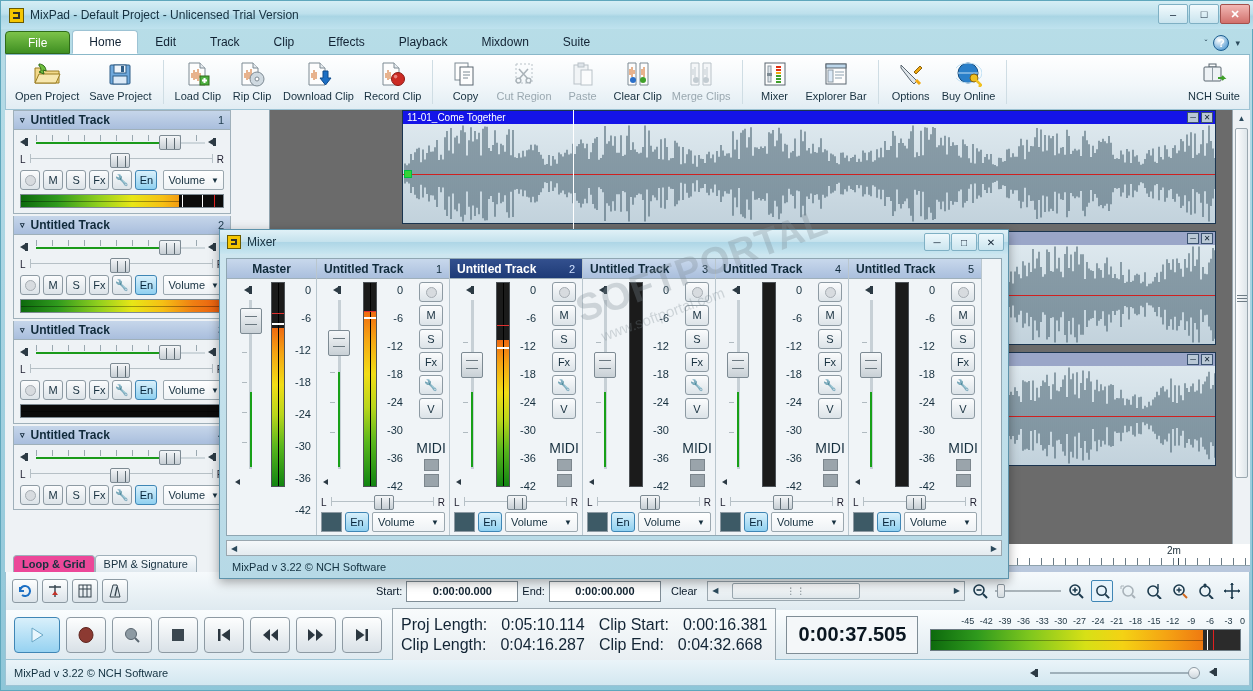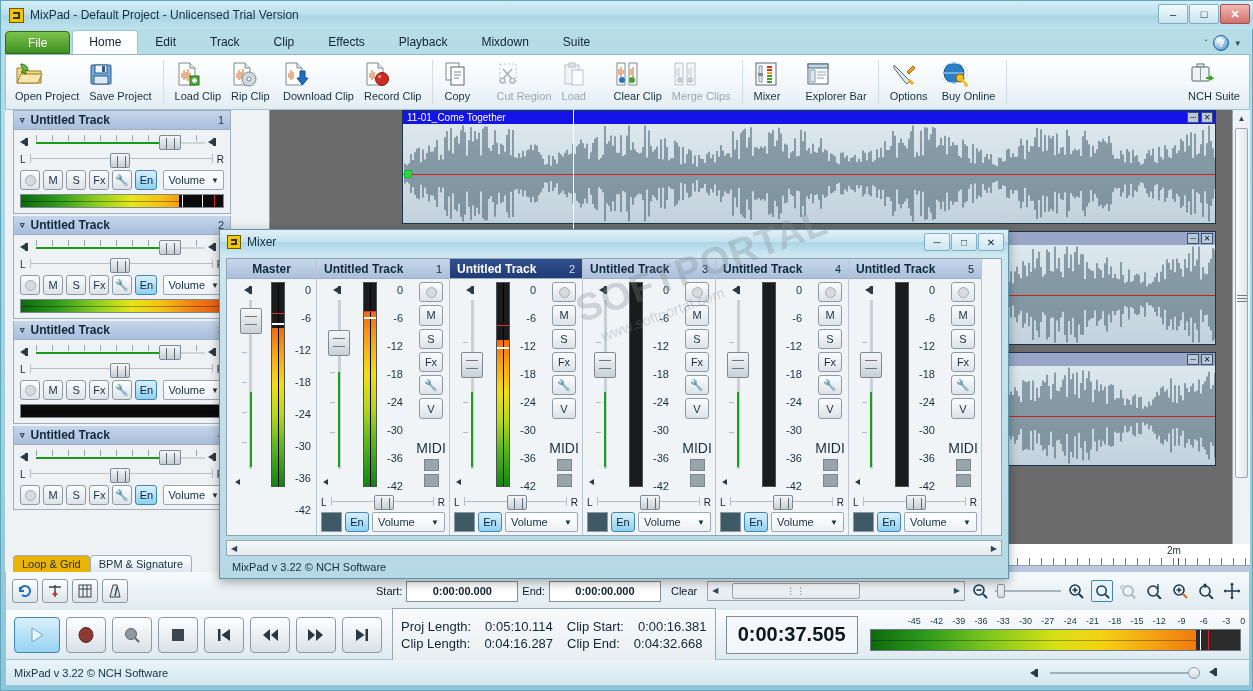--- a/index.html
+++ b/index.html
@@ -62,21 +62,21 @@
   
   #ribbon {
     position:absolute; left:4px; top:54px; width:1245px; height:55px;
     background:linear-gradient(180deg,#ffffff 0%,#f2f7fa 55%,#e2edf3 100%);
     border-left:1px solid #9dc3d4; border-right:1px solid #9dc3d4; border-bottom:1px solid #9dc3d4;
     display:flex; align-items:flex-start; padding:2px 4px;
   }
   .rsep { width:1px; height:44px; background:#cfdde4; margin:3px 6px 0; }
   .rbtn {
     width:auto; min-width:52px; padding:2px 5px 0; height:50px;
-    display:flex; flex-direction:column; align-items:flex-start; justify-content:flex-start;
+    display:flex; flex-direction:column; align-items:center; justify-content:flex-start;
     font-size:11px; color:#17303f; white-space:nowrap;
   }
   .rbtn.dim { color:#9aa8b0; }
   .rbtn .ic { height:30px; display:flex; align-items:center; justify-content:center; margin-bottom:1px; }
   .rbtn .lbl { line-height:12px; }
   .spacer { flex:1; }
   
   #work {
     position:absolute; left:4px; top:109px; width:1245px; height:462px;
     background:#6b6b6b;
@@ -174,21 +174,21 @@
   #ruler .labels { position:relative; height:14px; }
   #ruler .labels span { position:absolute; top:1px; font-size:10px; color:#182b36; }
   #ruler .ticks { position:absolute; left:0; right:0; top:14px; height:7px;
      background-image:repeating-linear-gradient(90deg,#6a7b86 0 1px, transparent 1px 12px); }
   #ruler .big { position:absolute; top:14px; width:1px; height:12px; background:#3a4a55;}
   #ruler .band { position:absolute; left:0; right:0; bottom:0; height:7px; background:#b9c8dd; border-top:1px solid #8fa2ad;}
   
   #lgtabs { position:absolute; left:8px; bottom:0; width:258px; height:18px; display:flex; align-items:flex-end; z-index:6;}
   .ltab { height:17px; padding:0 8px; font-size:11px; display:flex;align-items:center;
     border:1px solid #9fb0ba; border-bottom:none; border-radius:4px 4px 0 0; background:linear-gradient(180deg,#fbfdfe,#dfe8ee); color:#17303f;}
-  .ltab.active { background:#eab308; }
+  .ltab.active { background:#ec4899;font-weight:bold; }
   
   #lowbar {
     position:absolute; left:4px; top:571px; width:1245px; height:38px;
     background:linear-gradient(180deg,#f6fafc,#dfeaf0);
     border-left:1px solid #9dc3d4;border-right:1px solid #9dc3d4;
     display:flex; align-items:center; padding:0 6px; gap:4px;
   }
   .tb { width:26px;height:24px;border:1px solid #8d9aa3;border-radius:3px;
     background:linear-gradient(180deg,#fdfefe,#dbe3e9); display:flex;align-items:center;justify-content:center;}
   .selfield { height:21px; width:112px; border:1px solid #7f8d96; background:#fff;
@@ -215,21 +215,21 @@
   }
   .tp {
     width:40px;height:36px;border:1px solid #8d9aa3;border-radius:4px;
     background:linear-gradient(180deg,#fdfefe,#d9e1e7);
     display:flex;align-items:center;justify-content:center;
   }
   .tp.play { width:46px; background:linear-gradient(180deg,#d9f0fb,#96d2f1); border-color:#3f86b5;}
   .infobox {
     height:54px; border:1px solid #9aa7af; background:linear-gradient(180deg,#f8fbfc,#e8eef2);
     padding:2px 8px; display:flex; flex-direction:column; justify-content:center; gap:2px;
-    font-size:13px; color:#122434; margin-left:4px;
+    font-size:16px; color:#122434; margin-left:4px;
   }
   .infobox .row { display:flex; gap:14px; }
   .timebig {
     height:38px; min-width:132px; border:1px solid #7f8d96; background:#f4f7f9;
     display:flex;align-items:center;justify-content:center;
     font-size:20px; font-weight:bold; color:#0a1620; margin-left:4px;
   }
   .masterMeterWrap { flex:1; margin-left:6px; height:38px; position:relative; }
   .mmScale { position:relative; height:12px; }
   .mmScale span { position:absolute; top:0; font-size:9px; color:#1c3340; transform:translateX(-50%); }
@@ -493,21 +493,21 @@
     </div>
 
     <div class="rbtn dim">
       <span class="ic">
         <svg width="24" height="26" viewBox="0 0 24 26">
           <rect x="3" y="4" width="14" height="19" fill="#f1f4f6" stroke="#b9c2c8"></rect>
           <rect x="7" y="2" width="6" height="4" fill="#dde3e8" stroke="#b9c2c8"></rect>
           <rect x="10" y="9" width="11" height="15" fill="#fafbfc" stroke="#b9c2c8"></rect>
         </svg>
       </span>
-      <span class="lbl">Load</span>
+      <span class="lbl">Paste</span>
     </div>
 
     <div class="rbtn">
       <span class="ic">
         <svg width="26" height="26" viewBox="0 0 26 26">
           <path d="M3 2 h8 v22 H3z" fill="#fdfdfd" stroke="#7d8a93"></path>
           <path d="M15 2 h8 v22 h-8z" fill="#fdfdfd" stroke="#7d8a93"></path>
           <g stroke="#d2691e" stroke-width="1">
             <line x1="5" y1="8" x2="5" y2="14"></line>
               <line x1="7" y1="6" x2="7" y2="16"></line>

